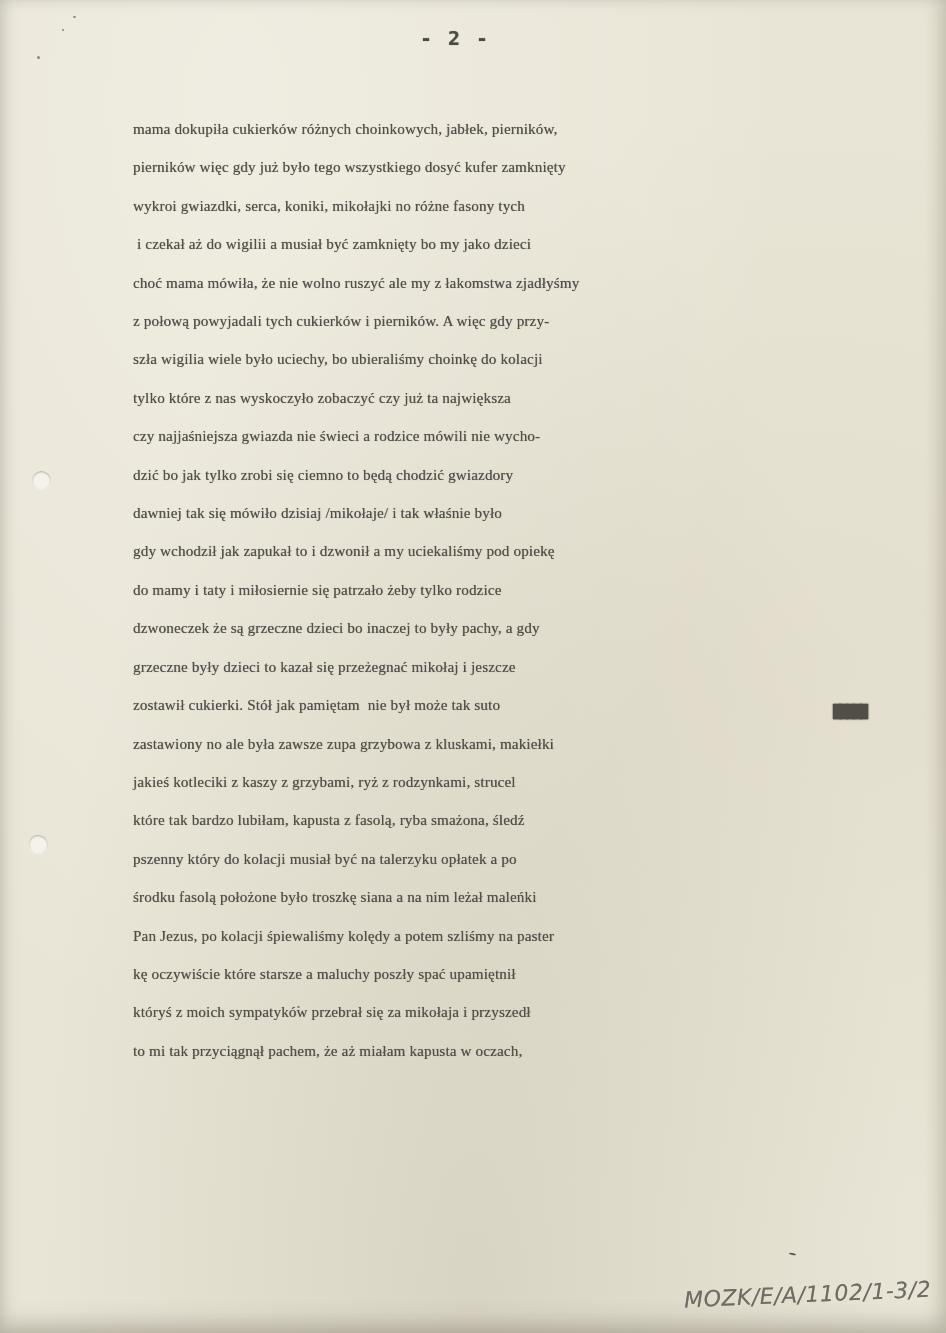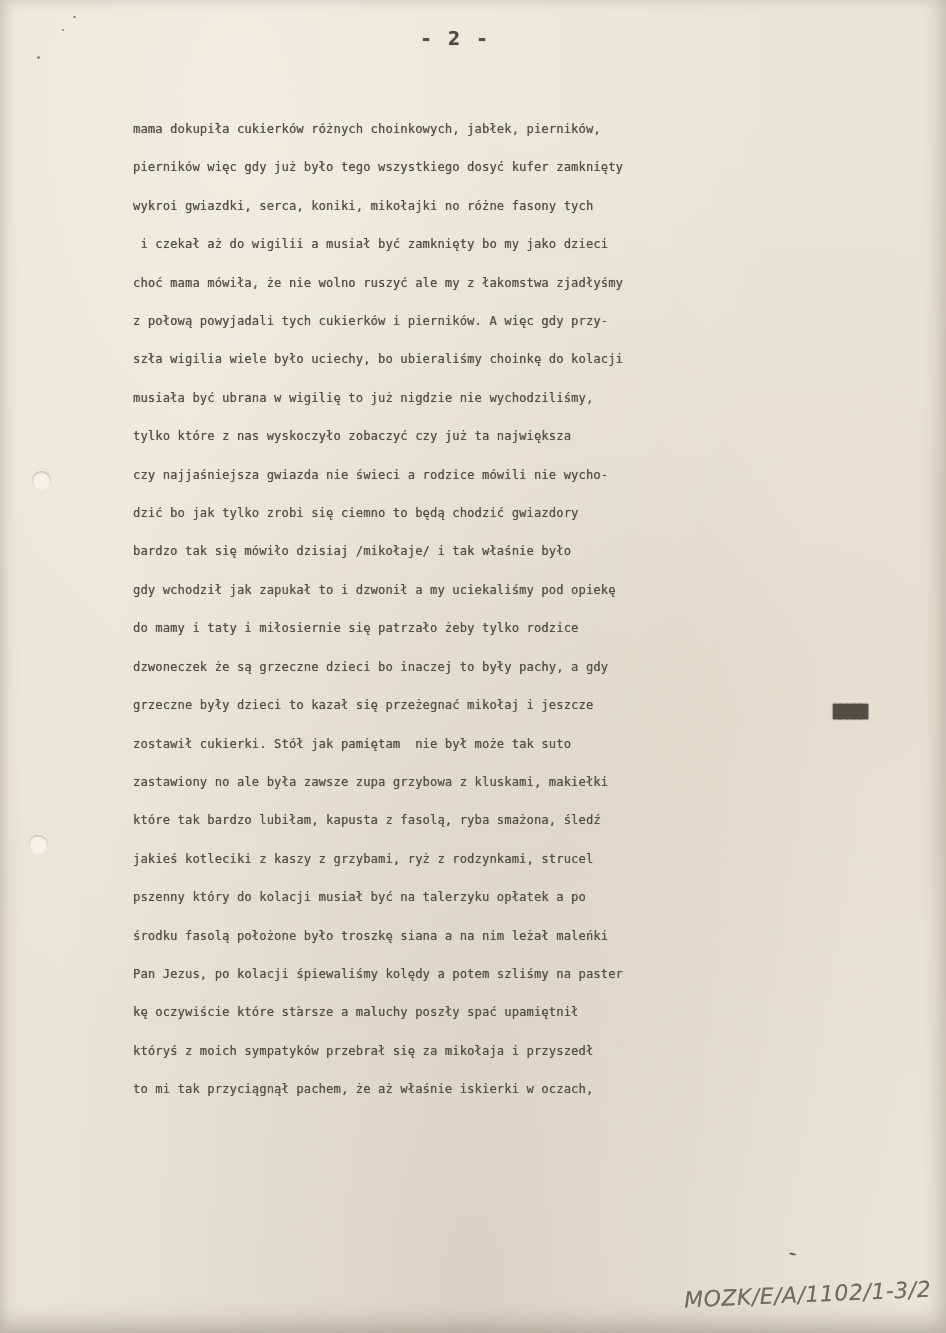--- a/index.html
+++ b/index.html
@@ -30,25 +30,26 @@
     letter-spacing: 2px;
     color: #4c4a43;
     text-shadow: 0 0 1px rgba(76,74,67,0.7);
   }
   .text-block {
     position: absolute;
     left: 133px; top: 110px; width: 790px;
   }
   .text-block .line {
     white-space: pre;
-    font-size: 12px;
+    font-size: 15px;
     line-height: 38.4px;
     color: #504e47;
     text-shadow: 0.3px 0.3px 0.7px rgba(78,76,68,0.65);
     letter-spacing: 0.2px;
+    font-family: Liberation Serif, serif;
   }
   .struck {
     position: absolute;
     left: 833px; top: 704px;
     font-size: 13px;
     letter-spacing: -1px;
     color: #413f39;
     text-decoration: line-through;
     text-shadow: 0 0 1.5px #413f39;
     opacity: 0.9;
@@ -91,39 +92,38 @@
   <div class="page-number">- 2 -</div>
 
   <div class="text-block">
       <div class="line">mama dokupiła cukierków różnych choinkowych, jabłek, pierników,</div>
       <div class="line">pierników więc gdy już było tego wszystkiego dosyć kufer zamknięty</div>
       <div class="line">wykroi gwiazdki, serca, koniki, mikołajki no różne fasony tych</div>
       <div class="line"> i czekał aż do wigilii a musiał być zamknięty bo my jako dzieci</div>
       <div class="line">choć mama mówiła, że nie wolno ruszyć ale my z łakomstwa zjadłyśmy</div>
       <div class="line">z połową powyjadali tych cukierków i pierników. A więc gdy przy-</div>
       <div class="line">szła wigilia wiele było uciechy, bo ubieraliśmy choinkę do kolacji</div>
-      <div class="line">musiała być ubrana w wigilię to już nigdzie nie wychodziliśmy,</div>
       <div class="line">tylko które z nas wyskoczyło zobaczyć czy już ta największa</div>
       <div class="line">czy najjaśniejsza gwiazda nie świeci a rodzice mówili nie wycho-</div>
       <div class="line">dzić bo jak tylko zrobi się ciemno to będą chodzić gwiazdory</div>
-      <div class="line">bardzo tak się mówiło dzisiaj /mikołaje/ i tak właśnie było</div>
+      <div class="line">dawniej tak się mówiło dzisiaj /mikołaje/ i tak właśnie było</div>
       <div class="line">gdy wchodził jak zapukał to i dzwonił a my uciekaliśmy pod opiekę</div>
       <div class="line">do mamy i taty i miłosiernie się patrzało żeby tylko rodzice</div>
       <div class="line">dzwoneczek że są grzeczne dzieci bo inaczej to były pachy, a gdy</div>
       <div class="line">grzeczne były dzieci to kazał się przeżegnać mikołaj i jeszcze</div>
       <div class="line">zostawił cukierki. Stół jak pamiętam  nie był może tak suto</div>
       <div class="line">zastawiony no ale była zawsze zupa grzybowa z kluskami, makiełki</div>
+      <div class="line">jakieś kotleciki z kaszy z grzybami, ryż z rodzynkami, strucel</div>
       <div class="line">które tak bardzo lubiłam, kapusta z fasolą, ryba smażona, śledź</div>
-      <div class="line">jakieś kotleciki z kaszy z grzybami, ryż z rodzynkami, strucel</div>
       <div class="line">pszenny który do kolacji musiał być na talerzyku opłatek a po</div>
       <div class="line">środku fasolą położone było troszkę siana a na nim leżał maleńki</div>
       <div class="line">Pan Jezus, po kolacji śpiewaliśmy kolędy a potem szliśmy na paster</div>
       <div class="line">kę oczywiście które starsze a maluchy poszły spać upamiętnił</div>
       <div class="line">któryś z moich sympatyków przebrał się za mikołaja i przyszedł</div>
-      <div class="line">to mi tak przyciągnął pachem, że aż właśnie iskierki w oczach,</div>
+      <div class="line">to mi tak przyciągnął pachem, że aż miałam kapusta w oczach,</div>
     </div>
 
   <span class="struck">█████</span>
 
   <div class="hole hole-1"></div>
   <div class="hole hole-2"></div>
 
   <div class="annotation">MOZK/E/A/1102/1-3/2</div>
 
   <div class="speck speck-1"></div>

